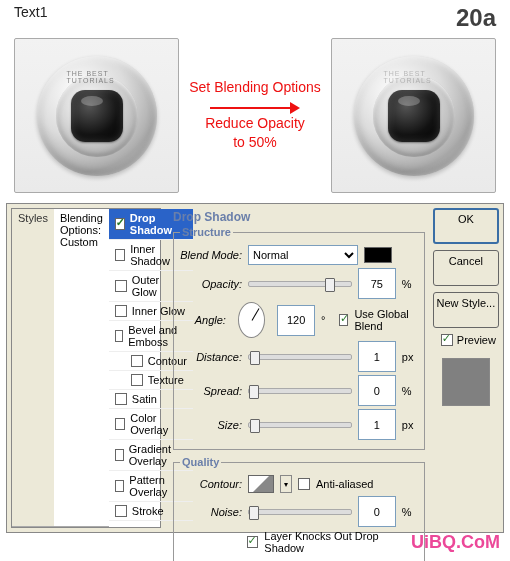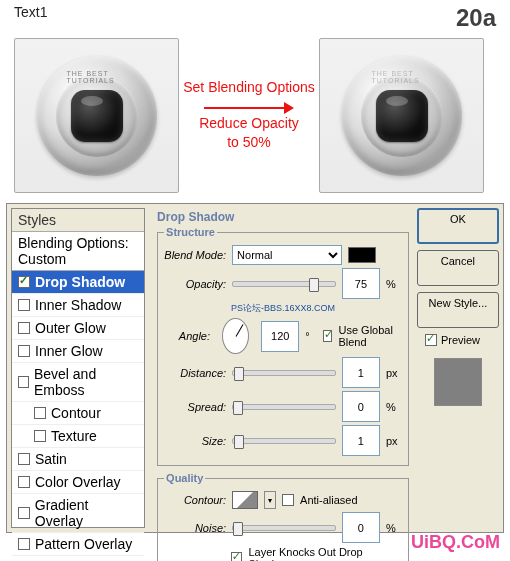--- a/index.html
+++ b/index.html
@@ -17,21 +17,21 @@
     display: flex;
     justify-content: space-between;
     align-items: flex-start;
     padding: 4px 14px 0 14px;
   }
   .topbar .title { font-size: 14px; color: #222; }
   .topbar .step { font-size: 24px; color: #404040; font-weight: bold; }
   .preview-row {
     display: flex;
     align-items: center;
-    justify-content: flex-start;
+    justify-content: space-between;
     padding: 6px 14px 6px 14px;
   }
   .lens-box {
     width: 165px; height: 155px;
     background: linear-gradient(#f2f2f2,#eaeaea);
     border: 1px solid #aaa;
     display: flex;
     align-items: center;
     justify-content: center;
     position: relative;
@@ -87,22 +87,22 @@
     display:flex;
     border: 1px solid #888;
     background:#ece9d8;
     height: 330px;
   }
   .styles-panel {
     width: 150px;
     border:1px solid #888;
     margin:4px;
     background:#fff;
-    display:flex;flex-direction:column;
-    font-size:14px;
+    display:flex;flex-direction:row;
+    font-size:11px;
   }
   .styles-header {
     padding:3px 6px;
     border-bottom:1px solid #aaa;
     background:#ece9d8;
     color:#333;
   }
   .styles-blend {
     padding:3px 6px;
     border-bottom:1px solid #aaa;
@@ -294,21 +294,20 @@
 
       <div class="row">
         <label>Opacity:</label>
         <div class="slider">
             <div class="thumb" style="left:75%"></div>
           </div>
         <input class="num-input" value="75" style="">
         <span class="unit">%</span>
       </div>
 
-      <div class="link">PS论坛-BBS.16XX8.COM</div>
 
       <div class="row">
         <label>Angle:</label>
         <div class="angle-ctrl"></div>
         <input class="num-input" value="120" style="">
         <span class="unit">°</span>
         <span class="chk on"></span>
         <span>Use Global Blend</span>
       </div>
 

